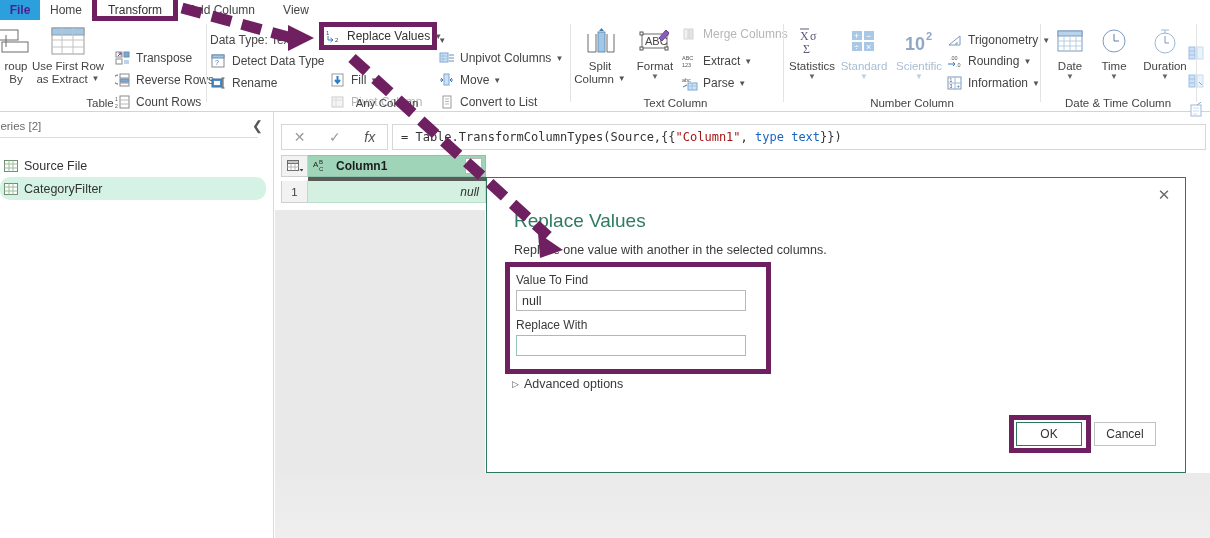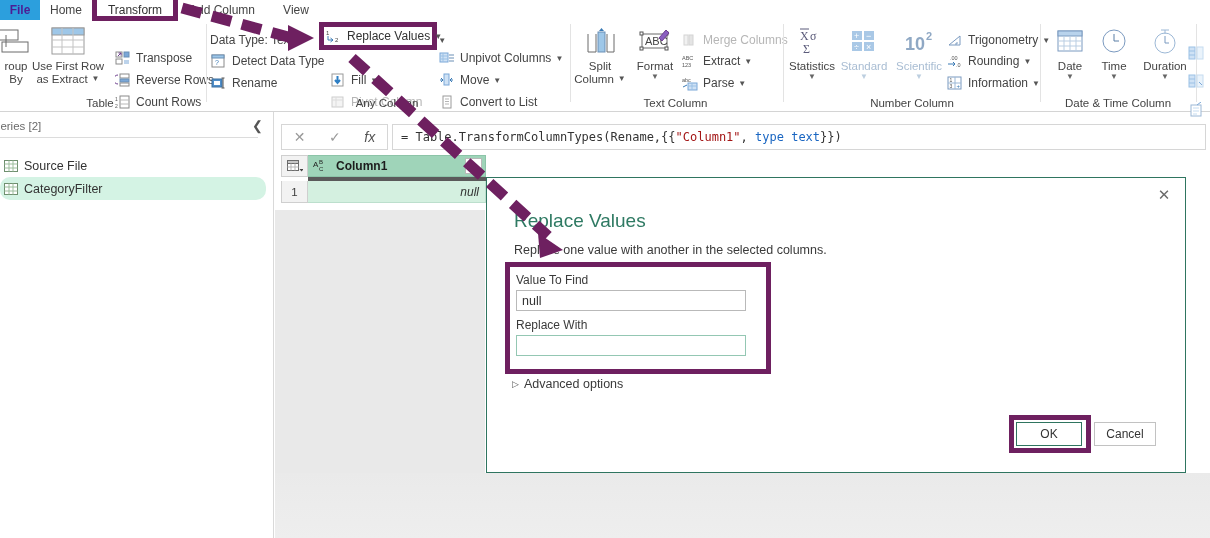--- a/index.html
+++ b/index.html
@@ -435,21 +435,21 @@
             <rect x="30" y="21" width="3" height="3" fill="#fff" stroke="#555"></rect>
             <path d="M24 12 l7 -8 l3 3 l-7 8 z" fill="#8a5fc0" stroke="#6e3f8f"></path>
           </svg>
         </div>
         <div style="display:flex;align-items:center;margin-top:2px;">
           <span>Format</span>
         </div>
         <div class="caret-s">▼</div>
       </div>
 
-      <div class="smallitem disabled" style="left:107px;top:10px;">
+      <div class="smallitem disabled" style="left:107px;top:4px;">
         <span class="si">
           <svg width="16" height="14" viewBox="0 0 16 14">
             <rect x="2" y="2" width="4" height="10" fill="#f1f1f1" stroke="#d4d4d4"></rect>
             <rect x="7" y="2" width="4" height="10" fill="#e4e4e4" stroke="#d4d4d4"></rect>
           </svg>
         </span>
         <span>Merge Columns</span>
       </div>
 
       <div class="smallitem" style="left:107px;top:31px;">
@@ -658,21 +658,21 @@
     </div>
   </div>
 
   <div class="fbar">
     <div class="fbar-ctl">
       <span style="font-size:14px;">✕</span>
       <span style="font-size:14px;">✓</span>
       <span style="font-style:italic;font-size:14px;color:#555;">fx</span>
     </div>
     <div class="fbar-input">
-      <span>= Table.TransformColumnTypes(Rename,{{</span><span class="tok-str">"Column1"</span><span>, </span><span class="tok-kw">type text</span><span>}})</span>
+      <span>= Table.TransformColumnTypes(Source,{{</span><span class="tok-str">"Column1"</span><span>, </span><span class="tok-kw">type text</span><span>}})</span>
     </div>
   </div>
 
   <div class="grid">
     <div class="grid-hdr">
       <div class="hdr-corner">
         <svg width="16" height="13" viewBox="0 0 16 13">
           <rect x="0.5" y="0.5" width="11" height="10" fill="#fff" stroke="#6b6b6b"></rect>
           <rect x="0.5" y="0.5" width="11" height="3" fill="#c7c7c7" stroke="#6b6b6b"></rect>
           <path d="M4 3.5 v7 M8 3.5 v7 M0.5 7 h11" stroke="#b5b5b5"></path>

